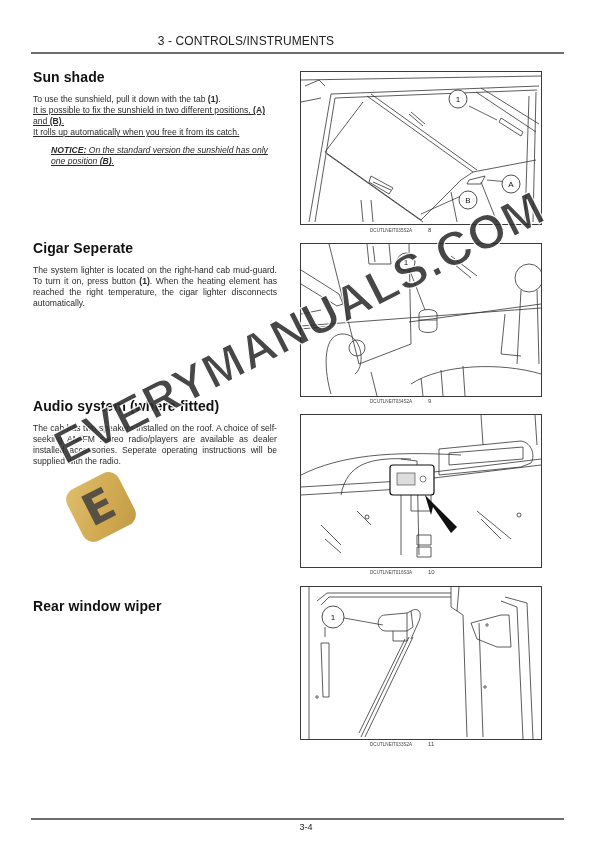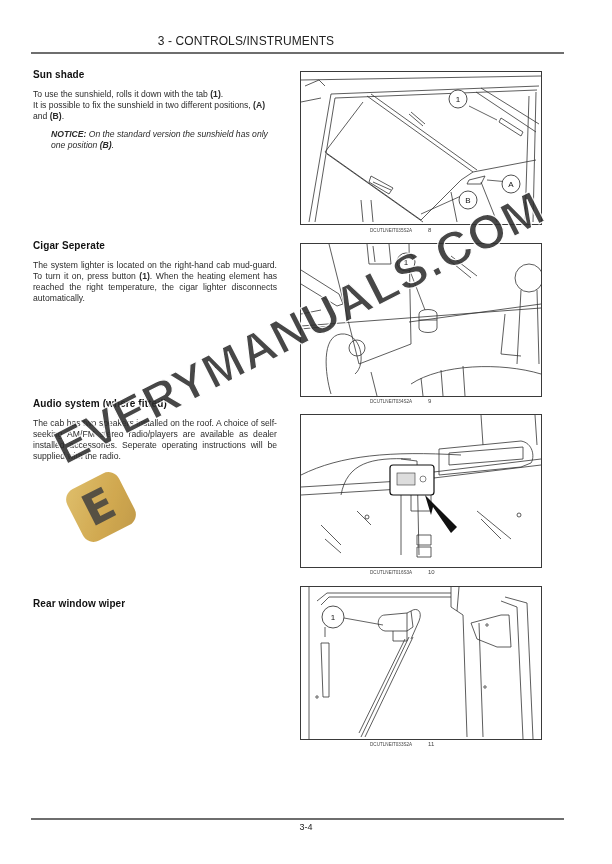--- a/index.html
+++ b/index.html
@@ -6,24 +6,24 @@
   body { width:612px; height:864px; position:relative; overflow:hidden;
          font-family:"Liberation Sans", "DejaVu Sans", sans-serif; color:#1a1a1a; }
   .header-title { position:absolute; top:34px; left:0; width:492px; text-align:center;
                   font-size:12px; letter-spacing:0.1px; color:#222; }
   .rule { position:absolute; left:31px; width:533px; height:2px; background:#6e6e6e; }
   .rule.top { top:52px; }
   .rule.bottom { top:818px; }
   .page-number { position:absolute; top:822px; left:0; width:612px; text-align:center; font-size:9px; color:#222; }
 
   .section { position:absolute; left:33px; width:244px; }
-  .section h2 { margin:0 0 9px 0; font-size:10px; font-weight:bold; color:#111; letter-spacing:0.1px; }
+  .section h2 { margin:0 0 9px 0; font-size:14px; font-weight:bold; color:#111; letter-spacing:0.1px; }
   .section p { margin:0; font-size:8.6px; line-height:11.1px; color:#2b2b2b; }
   .section p.justify { text-align:justify; }
-  .section p + p { margin-top:0; }
+  .section p + p { margin-top:0;text-decoration:underline; }
   .section p.note { margin-top:7px; font-style:italic;margin-left:18px; }
   .section b { font-weight:bold; }
   .section .note-label { font-weight:bold; font-style:italic; }
 
   .figure { position:absolute; left:300px; width:240px; border:1.6px solid #3a3a3a; background:#fff; overflow:hidden; }
   .figure svg { display:block; width:100%; height:100%; }
   .caption { position:absolute; left:300px; width:240px; font-size:4.6px; color:#444; }
   .caption .code { position:absolute; left:70px; }
   .caption .num { position:absolute; left:128px; font-size:6px; top:-1px; }
 
@@ -37,22 +37,23 @@
                   font-family:"DejaVu Sans", sans-serif; }
 </style>
 </head>
 <body>
 
 <div class="header-title">3 - CONTROLS/INSTRUMENTS</div>
 <div class="rule top"></div>
 
 <div class="section" style="top:69px;">
   <h2>Sun shade</h2>
-  <p><span>To use the sunshield, rolls it down with the tab </span><b>(1)</b><span>.</span></p>
+  <p><span>To use the sunshield, pull it down with the tab </span><b>(1)</b><span>.</span></p>
   <p><span>It is possible to fix the sunshield in two different positions, </span><b>(A)</b><span> and </span><b>(B)</b><span>.</span></p>
+  <p><span>It rolls up automatically when you free it from its catch.</span></p>
   <p class="note"><span class="note-label">NOTICE:</span><span> On the standard version the sunshield has only one position </span><b>(B)</b><span>.</span></p>
 </div>
 
 <div class="figure" style="top:71px; height:152px;">
   <svg viewBox="0 0 240 152">
     <g fill="none" stroke="#333" stroke-width="0.8">
       <path d="M0 8 L240 4"></path>
         <path d="M30 22 L238 14"></path>
         <path d="M34 26 L236 18"></path>
       <path d="M30 22 L8 150"></path>

